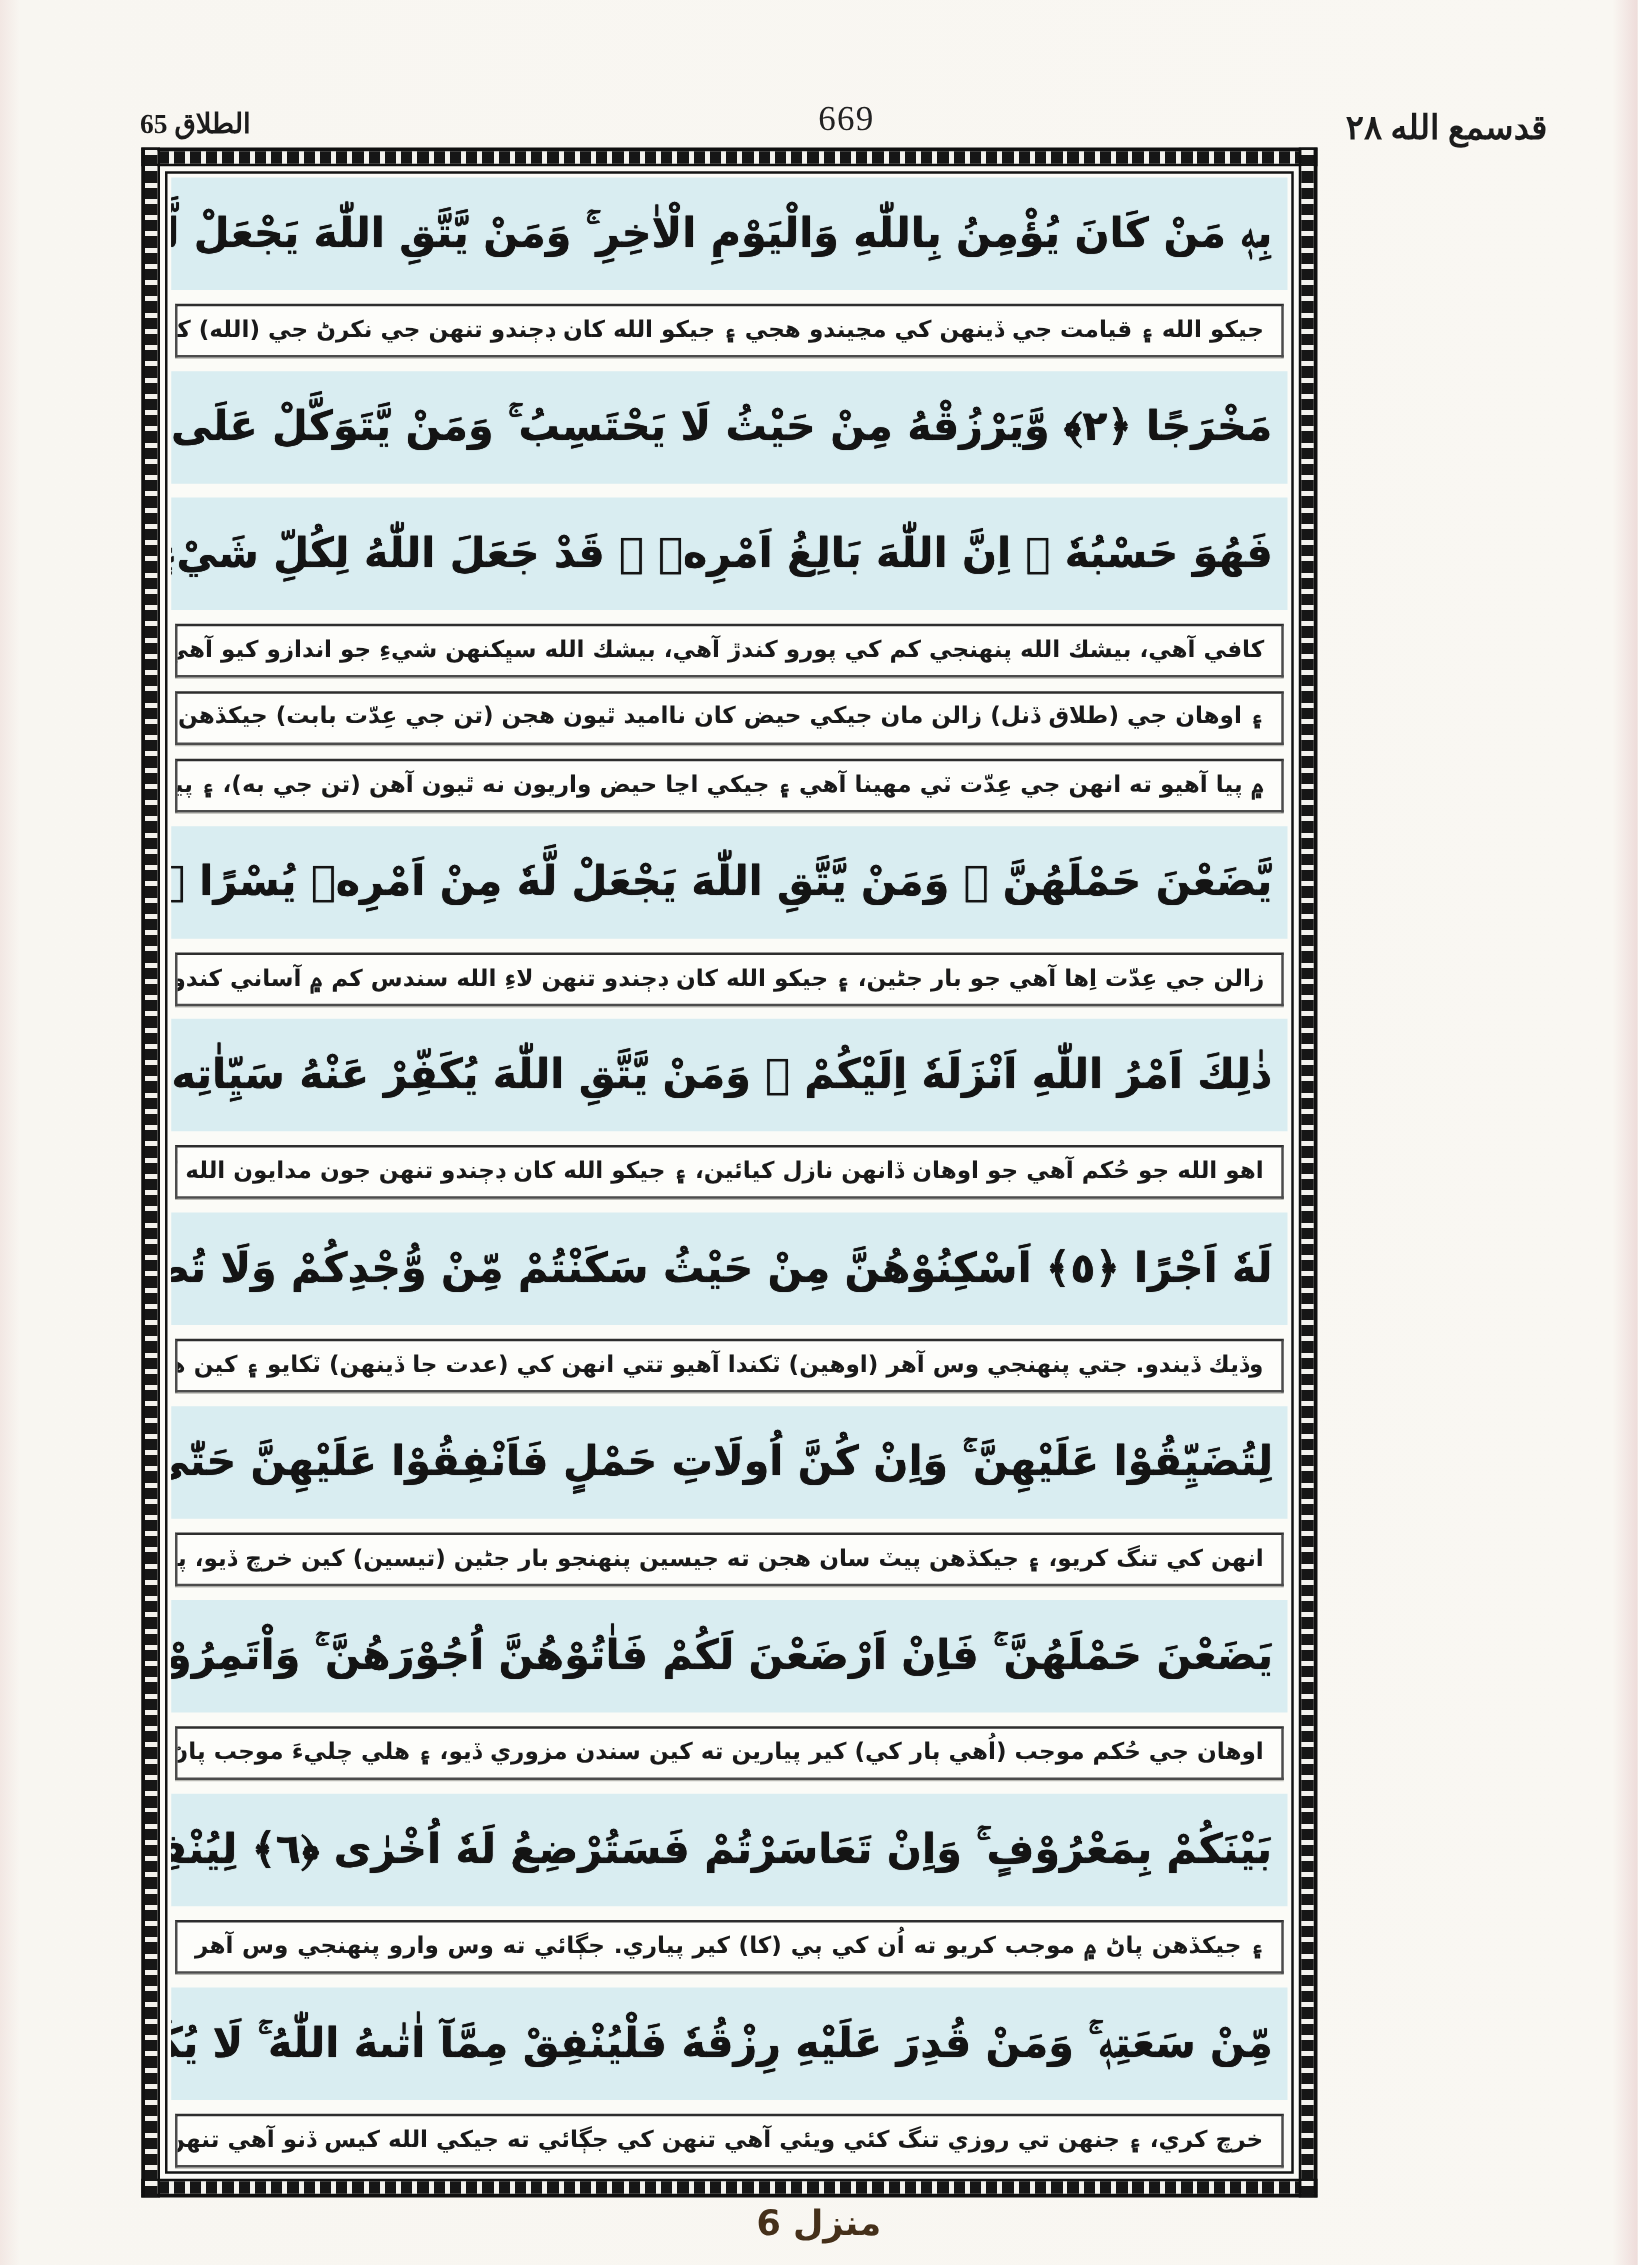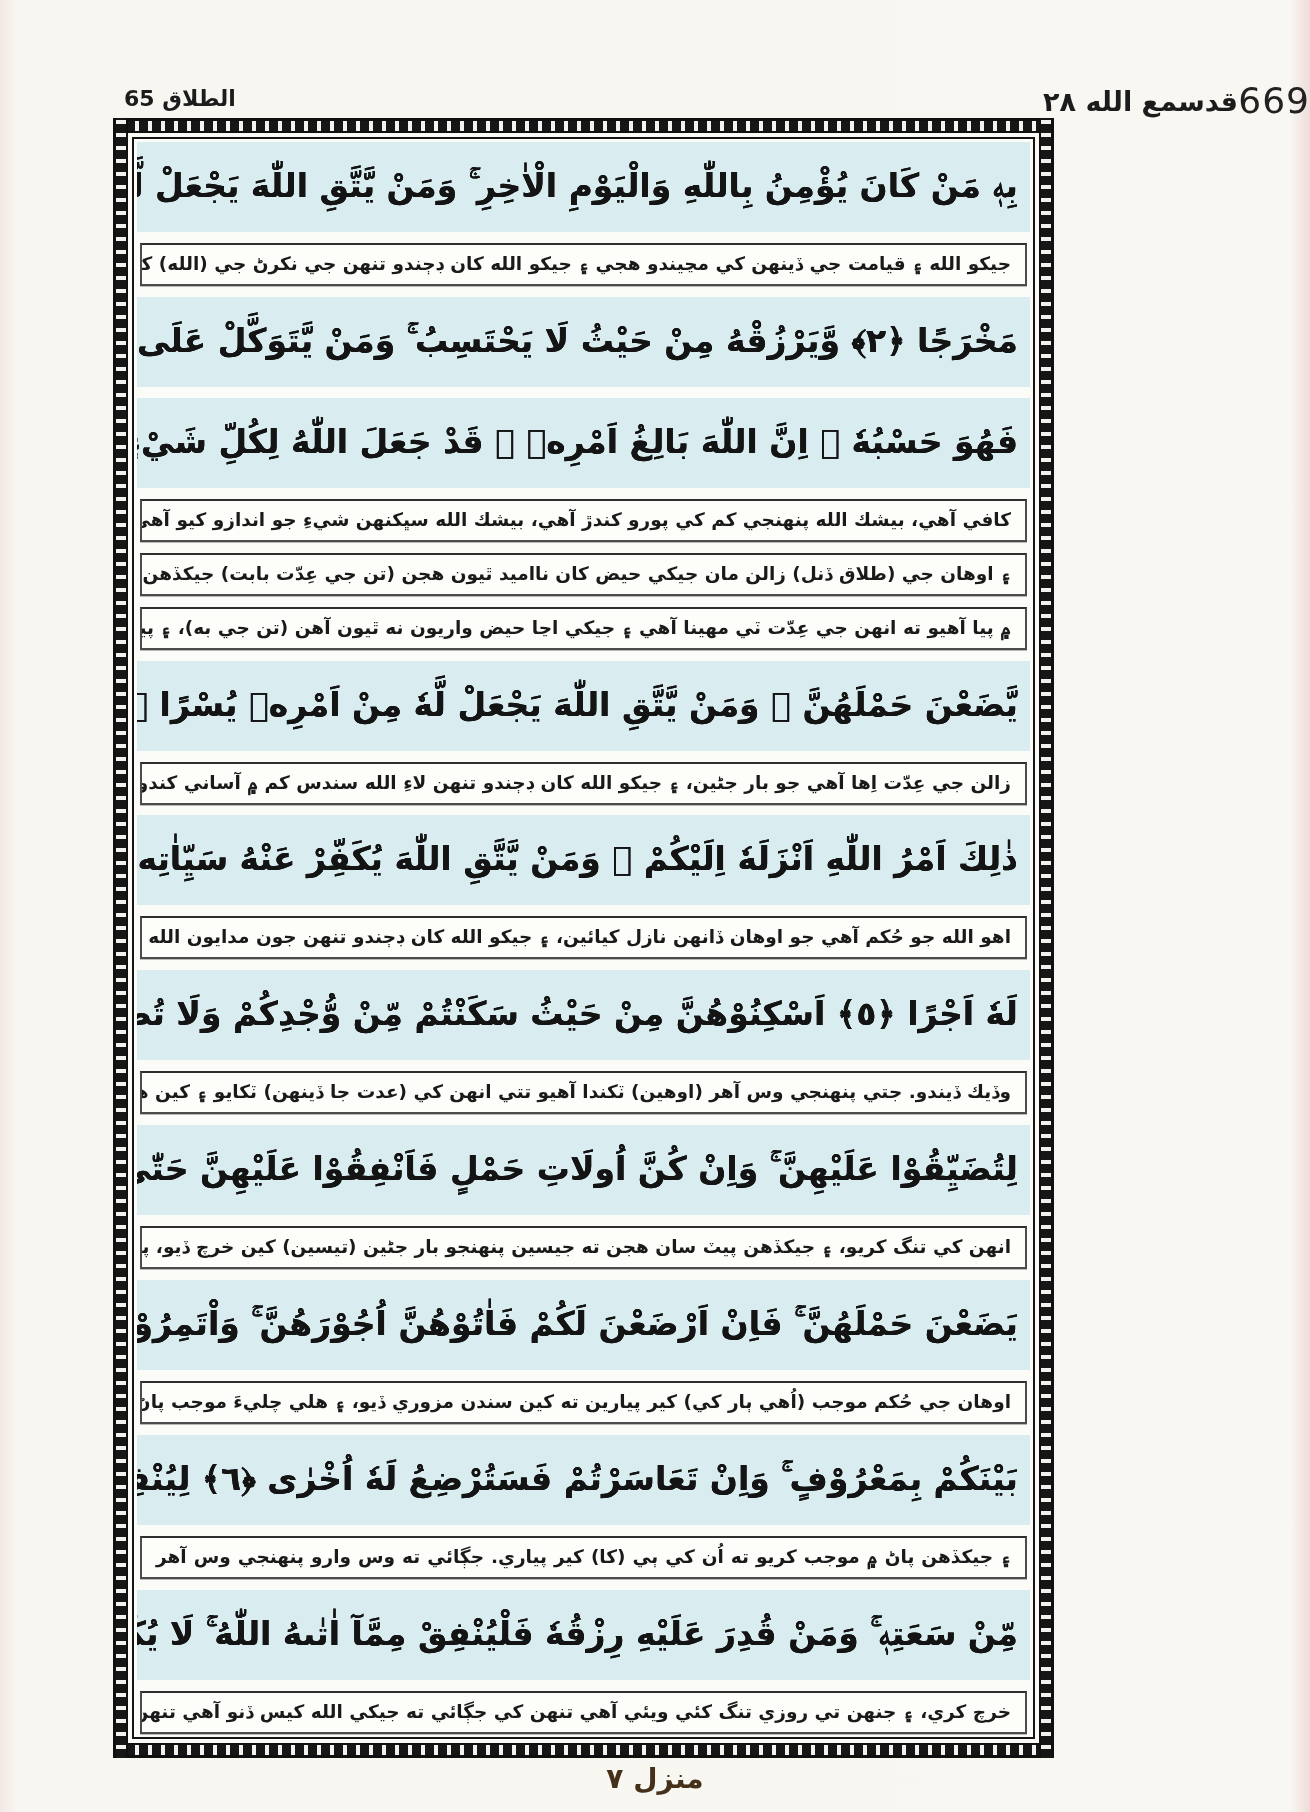--- a/index.html
+++ b/index.html
@@ -6,23 +6,23 @@
   body{
     width:1310px;height:1812px;
     font-family:"DejaVu Sans",sans-serif;
     background:#efece6;
   }
   .page{
     position:relative;width:1310px;height:1812px;overflow:hidden;
     background:linear-gradient(90deg,#f2e7e3 0px,#f8f6f1 16px,#f9f7f2 1290px,#eedcda 1310px);
   }
   
-  .hdr{position:absolute;top:80px;left:16px;right:0;height:44px;color:#1c1c1c;}
+  .hdr{position:absolute;top:80px;left:4px;right:0;height:44px;color:#1c1c1c;font-family:Liberation Serif, serif;}
   .hdr-left{position:absolute;left:108px;top:6px;font-size:22px;font-weight:700;direction:rtl;}
-  .hdr-center{position:absolute;left:0;right:0;top:0;font-size:36px;letter-spacing:1px;color:#222;padding-left:40px;}
+  .hdr-center{position:absolute;left:0;right:0;text-align:center;top:0;font-size:28px;letter-spacing:1px;color:#222;padding-left:40px;}
   .hdr-right{position:absolute;right:72px;top:6px;font-size:27px;font-weight:700;direction:rtl;}
   
   .frame{
     position:absolute;left:113px;top:118px;width:941px;height:1640px;
     background:#fbfaf6;box-sizing:border-box;
   }
   .edge{position:absolute;box-sizing:border-box;}
   .edge-top,.edge-bottom{
     left:0;right:0;height:15px;
     background:repeating-linear-gradient(90deg,#161616 0 9px,#f3f2ee 9px 13px);
@@ -117,15 +117,15 @@
       <div class="trans-row">اوهان جي حُكم موجب (اُهي ٻار كي) كير پيارين ته كين سندن مزوري ڏيو، ۽ هلي چليءَ موجب پاڻ ۾ صلاح كريو،</div>
 
       <div class="ayah-row">بَيْنَكُمْ بِمَعْرُوْفٍ ۚ وَاِنْ تَعَاسَرْتُمْ فَسَتُرْضِعُ لَهٗ اُخْرٰى ﴿٦﴾ لِيُنْفِقْ ذُوْ سَعَةٍ</div>
       <div class="trans-row">۽ جيكڏهن پاڻ ۾ موجب كريو ته اُن كي ٻي (كا) كير پياري. جڳائي ته وس وارو پنهنجي وس آهر</div>
 
       <div class="ayah-row">مِّنْ سَعَتِهٖ ۚ وَمَنْ قُدِرَ عَلَيْهِ رِزْقُهٗ فَلْيُنْفِقْ مِمَّآ اٰتٰىهُ اللّٰهُ ۚ لَا يُكَلِّفُ</div>
       <div class="trans-row">خرچ كري، ۽ جنهن تي روزي تنگ كئي ويئي آهي تنهن كي جڳائي ته جيكي الله كيس ڏنو آهي تنهن مان خرچ كري، كنهن كي الله تكليف</div>
     </div>
   </div>
 
-  <div class="footer">منزل ٧</div>
+  <div class="footer">منزل 6</div>
 
 </div>
 
 </body></html>

